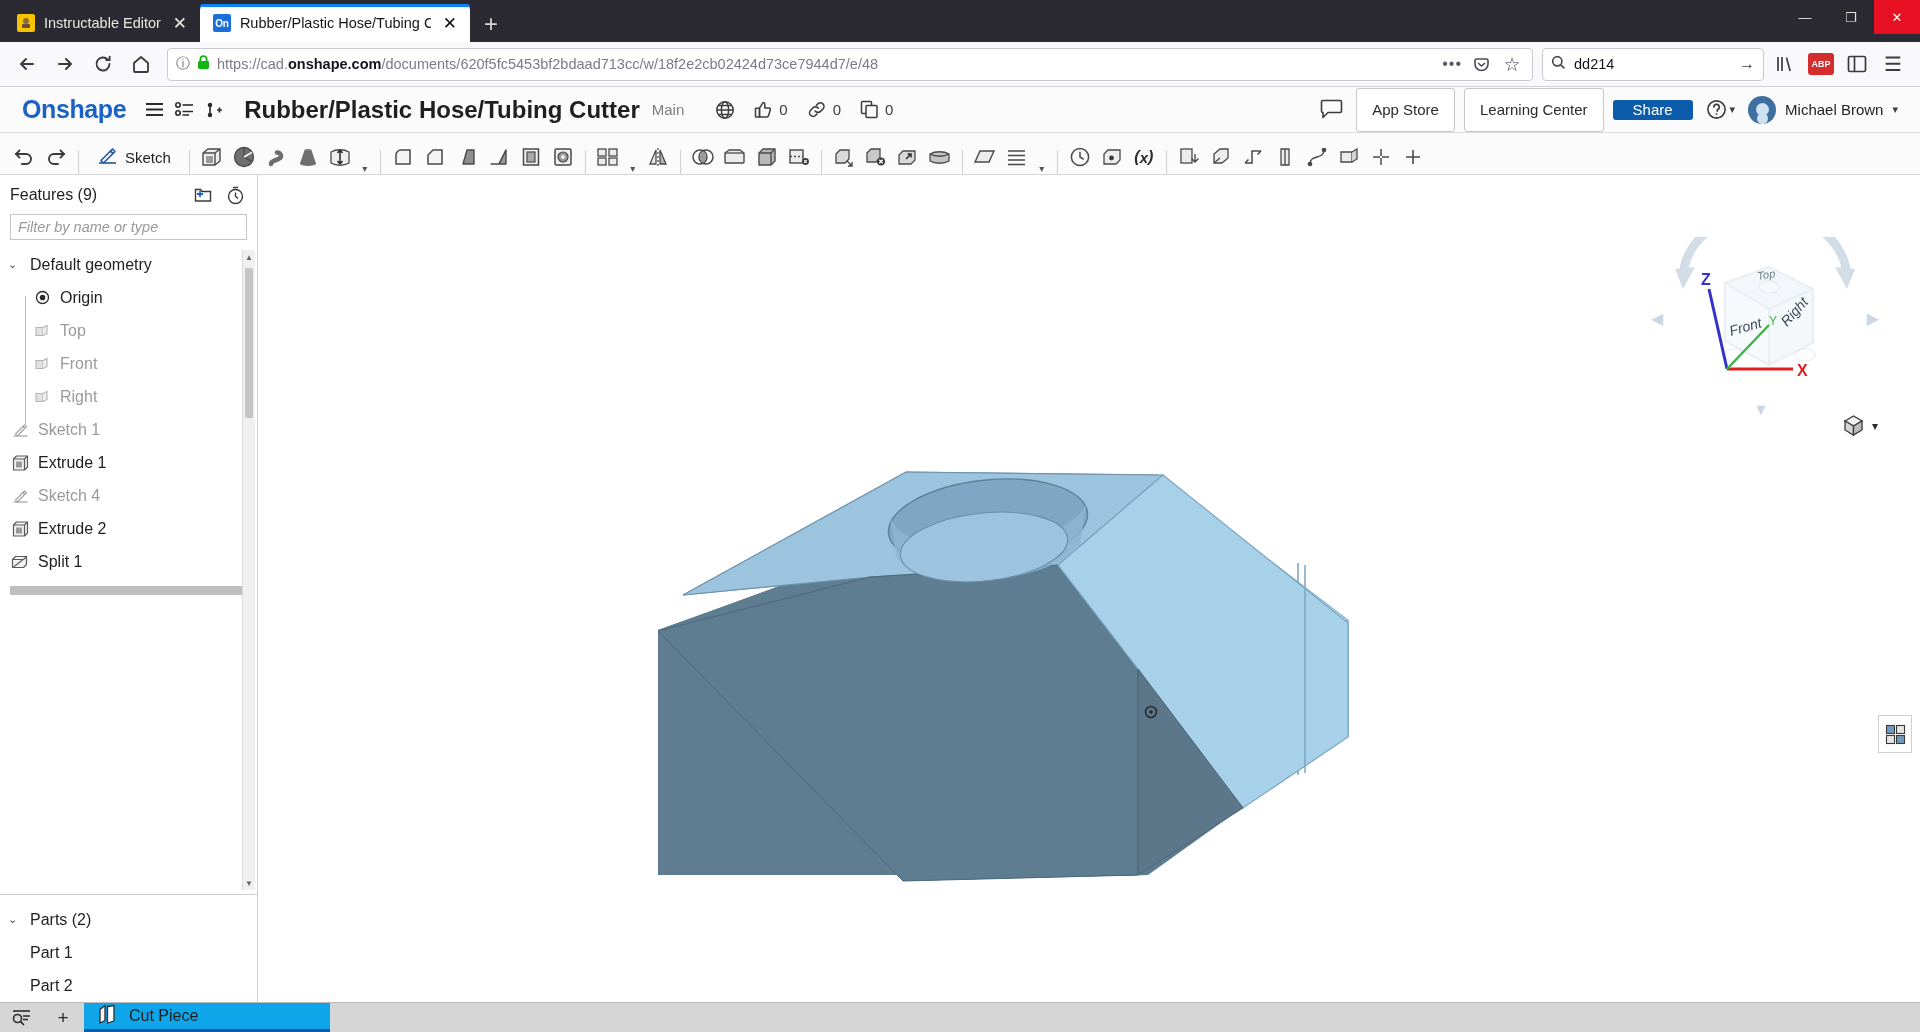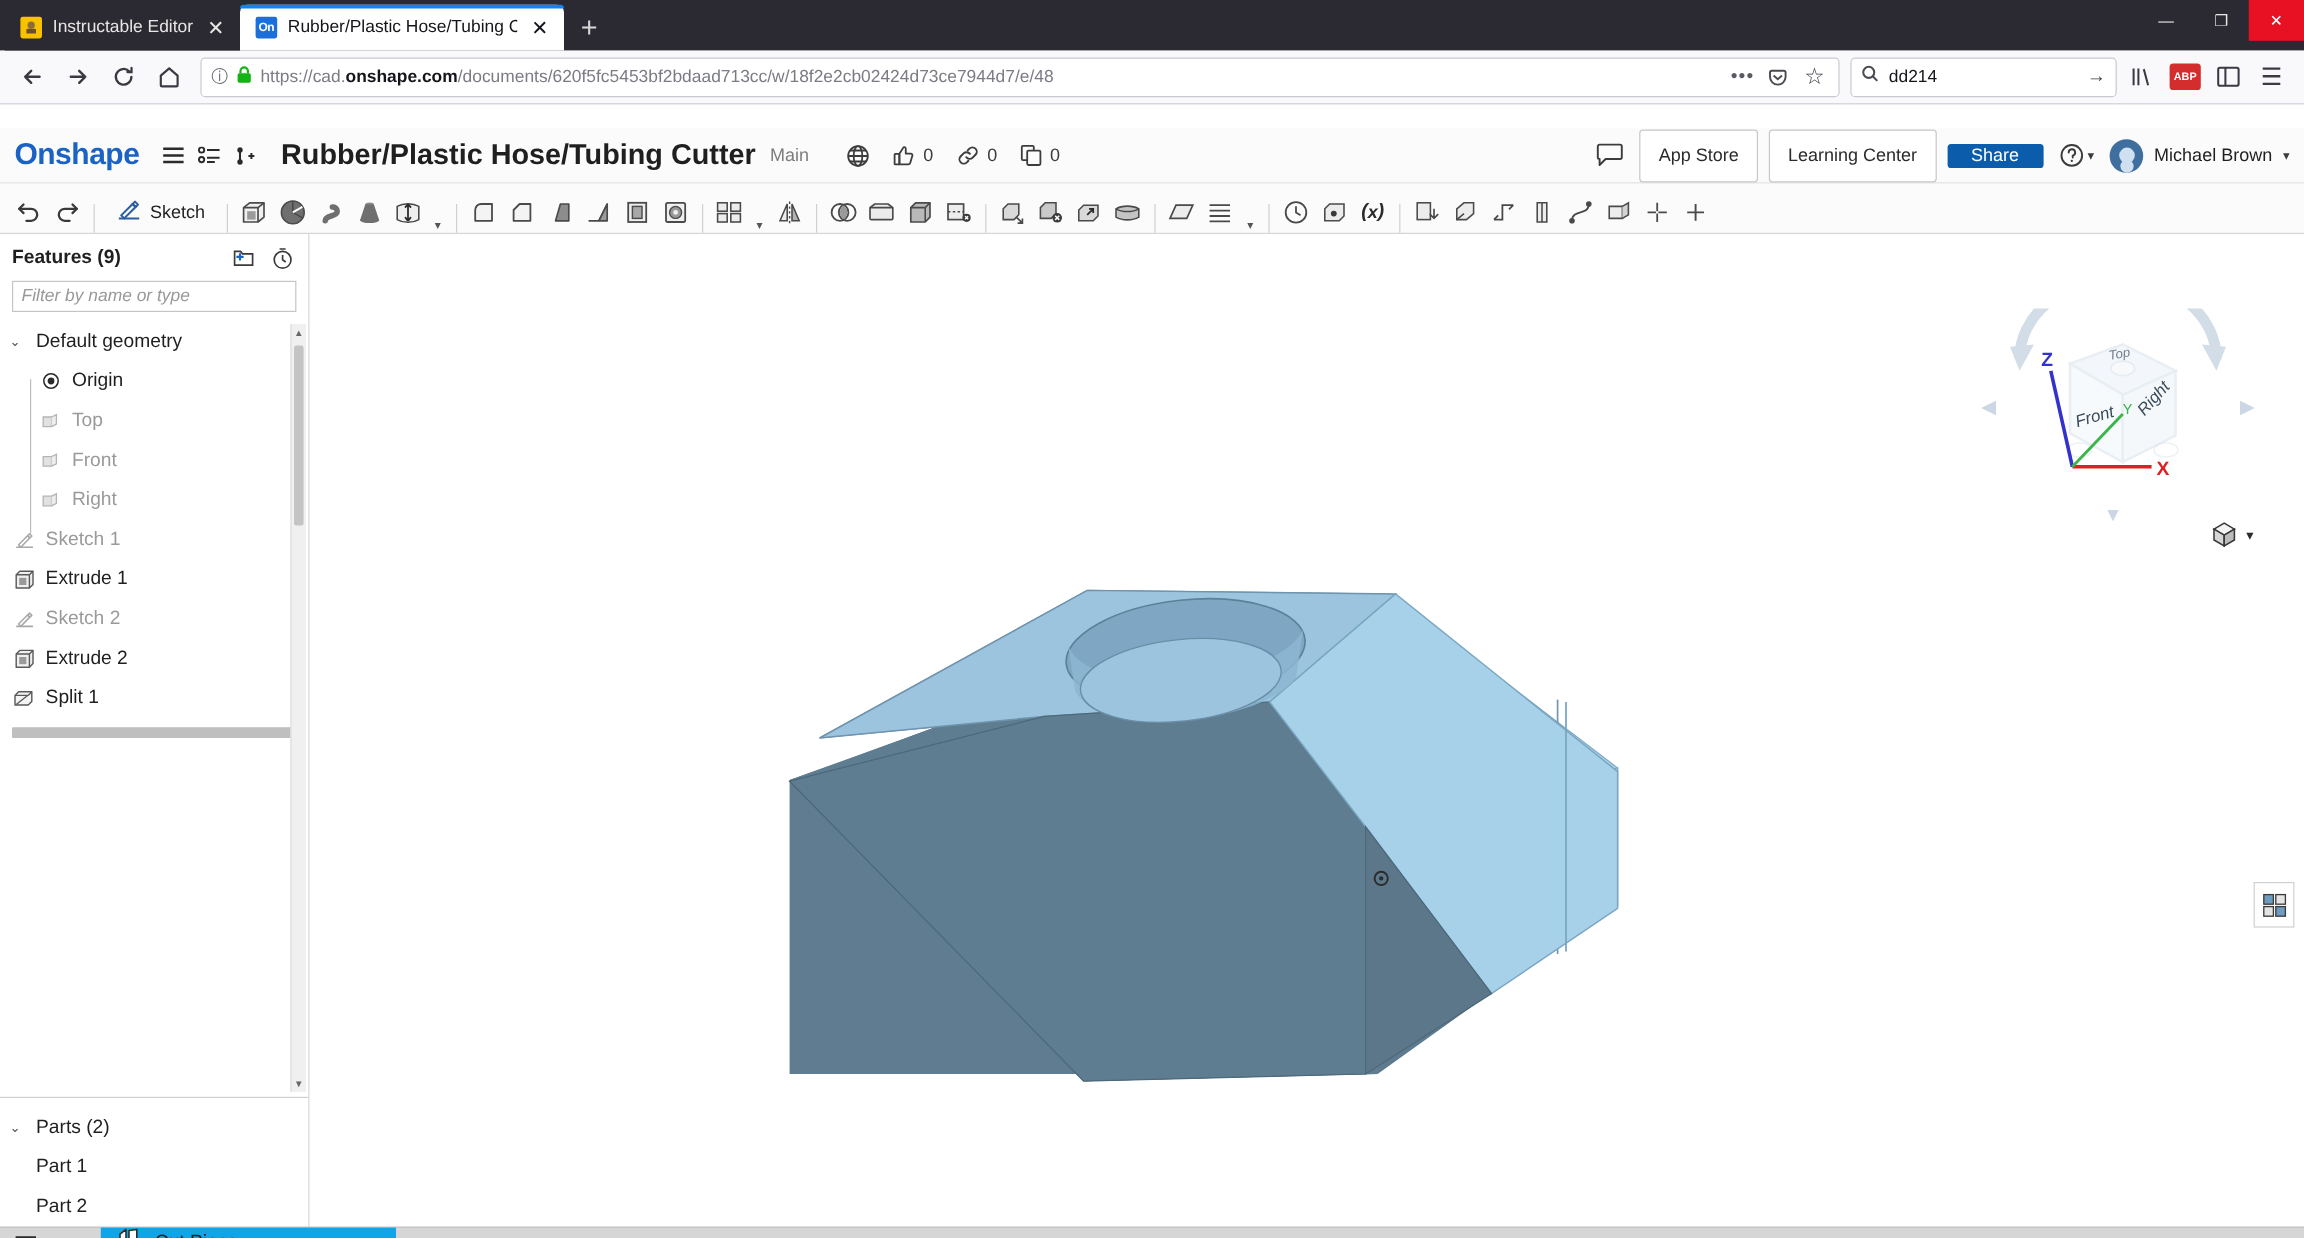--- a/index.html
+++ b/index.html
@@ -77,21 +77,21 @@
   .search-val { flex: 1; font-size: 14.5px; color: #15141a; }
   .navbar-right { display: flex; align-items: center; gap: 2px; }
   .abp-badge {
     width: 26px; height: 22px; border-radius: 3px; background: #d32d2d; color: #fff;
     font-size: 9px; font-weight: bold; display: flex; align-items: center; justify-content: center;
   }
 
   
   .os-header {
     height: 46px; background: #fbfbfb; border-bottom: 1px solid #dcdcdc;
-    display: flex; align-items: center; padding: 0 12px; gap: 0; margin-top: 20px;
+    display: flex; align-items: center; padding: 0 22px; gap: 0;
   }
   .os-logo {
     font-size: 25px; font-weight: bold; color: #1a62c4;
     letter-spacing: -0.4px; margin-right: 14px;
   }
   .os-hicon {
     width: 28px; height: 30px; display: flex; align-items: center; justify-content: center;
     color: #2b2b2b; margin-right: 2px;
   }
   .os-doctitle {
@@ -145,21 +145,21 @@
   .os-main { display: flex; height: calc(1032px - 42px - 45px - 46px - 42px - 30px); }
 
   
   .sidebar {
     width: 258px; background: #fff; border-right: 1px solid #cfcfcf;
     display: flex; flex-direction: column; flex-shrink: 0;
   }
   .feat-header {
     display: flex; align-items: center; padding: 9px 10px 4px; gap: 8px;
   }
-  .feat-title { font-size: 16px; font-weight: bold; color: #1f1f1f; flex: 1; }
+  .feat-title { font-size: 16px; font-weight: normal; color: #1f1f1f; flex: 1; }
   .feat-icn { width: 24px; height: 22px; display: flex; align-items: center; justify-content: center; color: #3a3a3a; }
   .feat-filter {
     margin: 4px 10px 6px; height: 26px; border: 1px solid #c5c5c5; background: #fff;
     display: flex; align-items: center; padding: 0 7px;
   }
   .feat-filter span { font-size: 14.5px; color: #999; font-style: italic; }
   .feat-tree { flex: 1; overflow: hidden; position: relative; padding-top: 2px; }
   .tree-row {
     display: flex; align-items: center; height: 33px; padding-left: 8px;
     font-size: 16px; color: #1f1f1f; gap: 8px;
@@ -763,21 +763,21 @@
       </div>
 
       <div class="tree-row dim" style="padding-left:10px">
         <span class="tw-icon">
           <svg width="17" height="16" viewBox="0 0 17 16" fill="none" stroke="#a8a8a8" stroke-width="1.3" stroke-linejoin="round">
               <path d="M1.5 14h14"></path>
               <path d="M3.5 12L11 4.5l1.8 1.8L5.3 14z"></path>
               <path d="M11 4.5l1.6-1.6 1.9 1.9-1.7 1.5z"></path>
             </svg>
         </span>
-        <span>Sketch 2</span>
+        <span>Sketch 4</span>
       </div>
 
       <div class="tree-row" style="padding-left:10px">
         <span class="tw-icon">
           <svg width="17" height="17" viewBox="0 0 17 17">
               <path d="M1.5 5l3-3h11v11l-3 3h-11z" fill="#f0f0f0" stroke="#5a5a5a" stroke-width="1.2" stroke-linejoin="round"></path>
               <path d="M1.5 5h11v11M12.5 5l3-3" fill="none" stroke="#5a5a5a" stroke-width="1.2"></path>
               <rect x="4" y="7.5" width="6" height="6" fill="#9a9a9a"></rect>
             </svg>
         </span>

